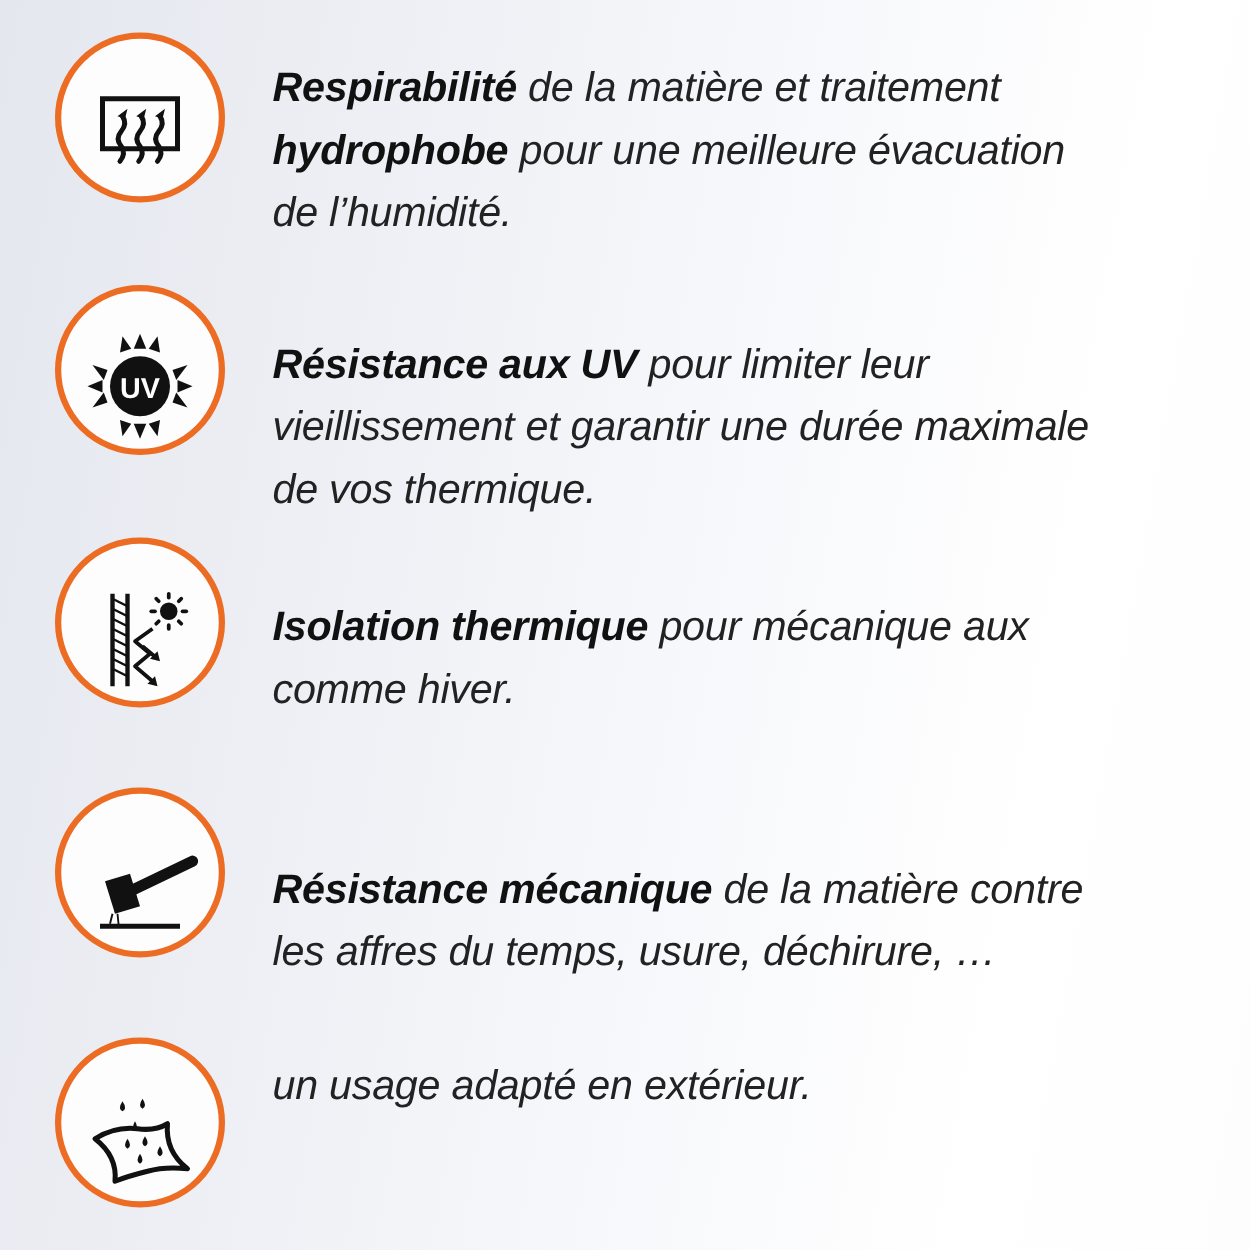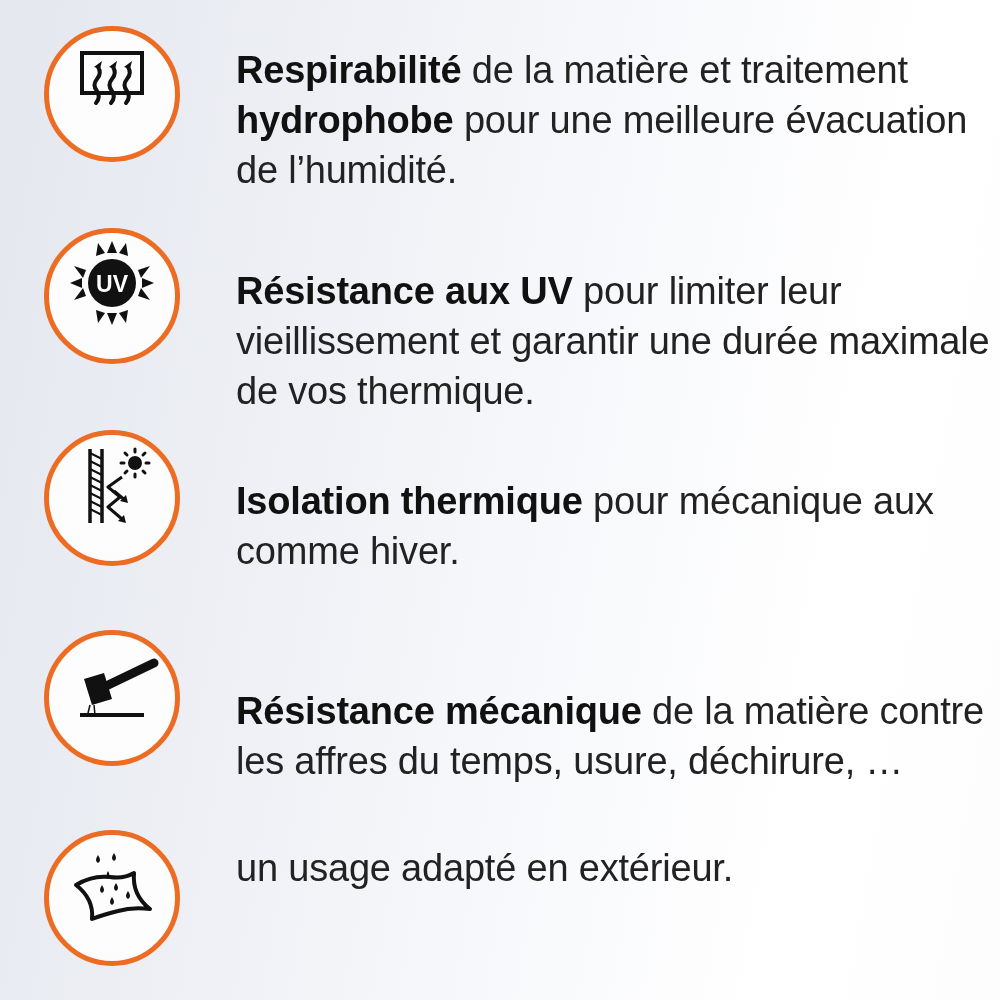--- a/index.html
+++ b/index.html
@@ -9,27 +9,28 @@
       font-family: "Liberation Sans", "DejaVu Sans", sans-serif;
       color:#1e1e1e;
     }
     .feature {
       position:absolute; left:0; width:1000px;
     }
     .icon-ring {
       position:absolute; left:44px; width:126px; height:126px;
       border:5px solid #ec6c24; border-radius:50%;
       background:#fdfdfd; box-sizing:content-box;
-      display:flex; align-items:flex-start; justify-content:center;
+      display:flex; align-items:flex-end; justify-content:center;
     }
     .icon-ring svg { width:100px; height:100px; }
     .text {
-      position:absolute; left:236px; right:10px;
-      font-size:38px; line-height:50px; letter-spacing:-0.2px;
+      position:absolute; left:218px; right:10px;
+      font-size:33px; line-height:50px; letter-spacing:-0.2px;
       color:#222;
+      font-style:italic;
     }
     .text b { font-weight:bold; color:#111; }
   </style>
 </head>
 <body>
 
 <div class="feature">
   <div class="icon-ring" style="top: 26px; border-color: rgb(236, 108, 36);">
     <svg viewBox="0 0 100 100">
       <rect x="20" y="22" width="60" height="40" fill="none" stroke="#111" stroke-width="4"></rect>

